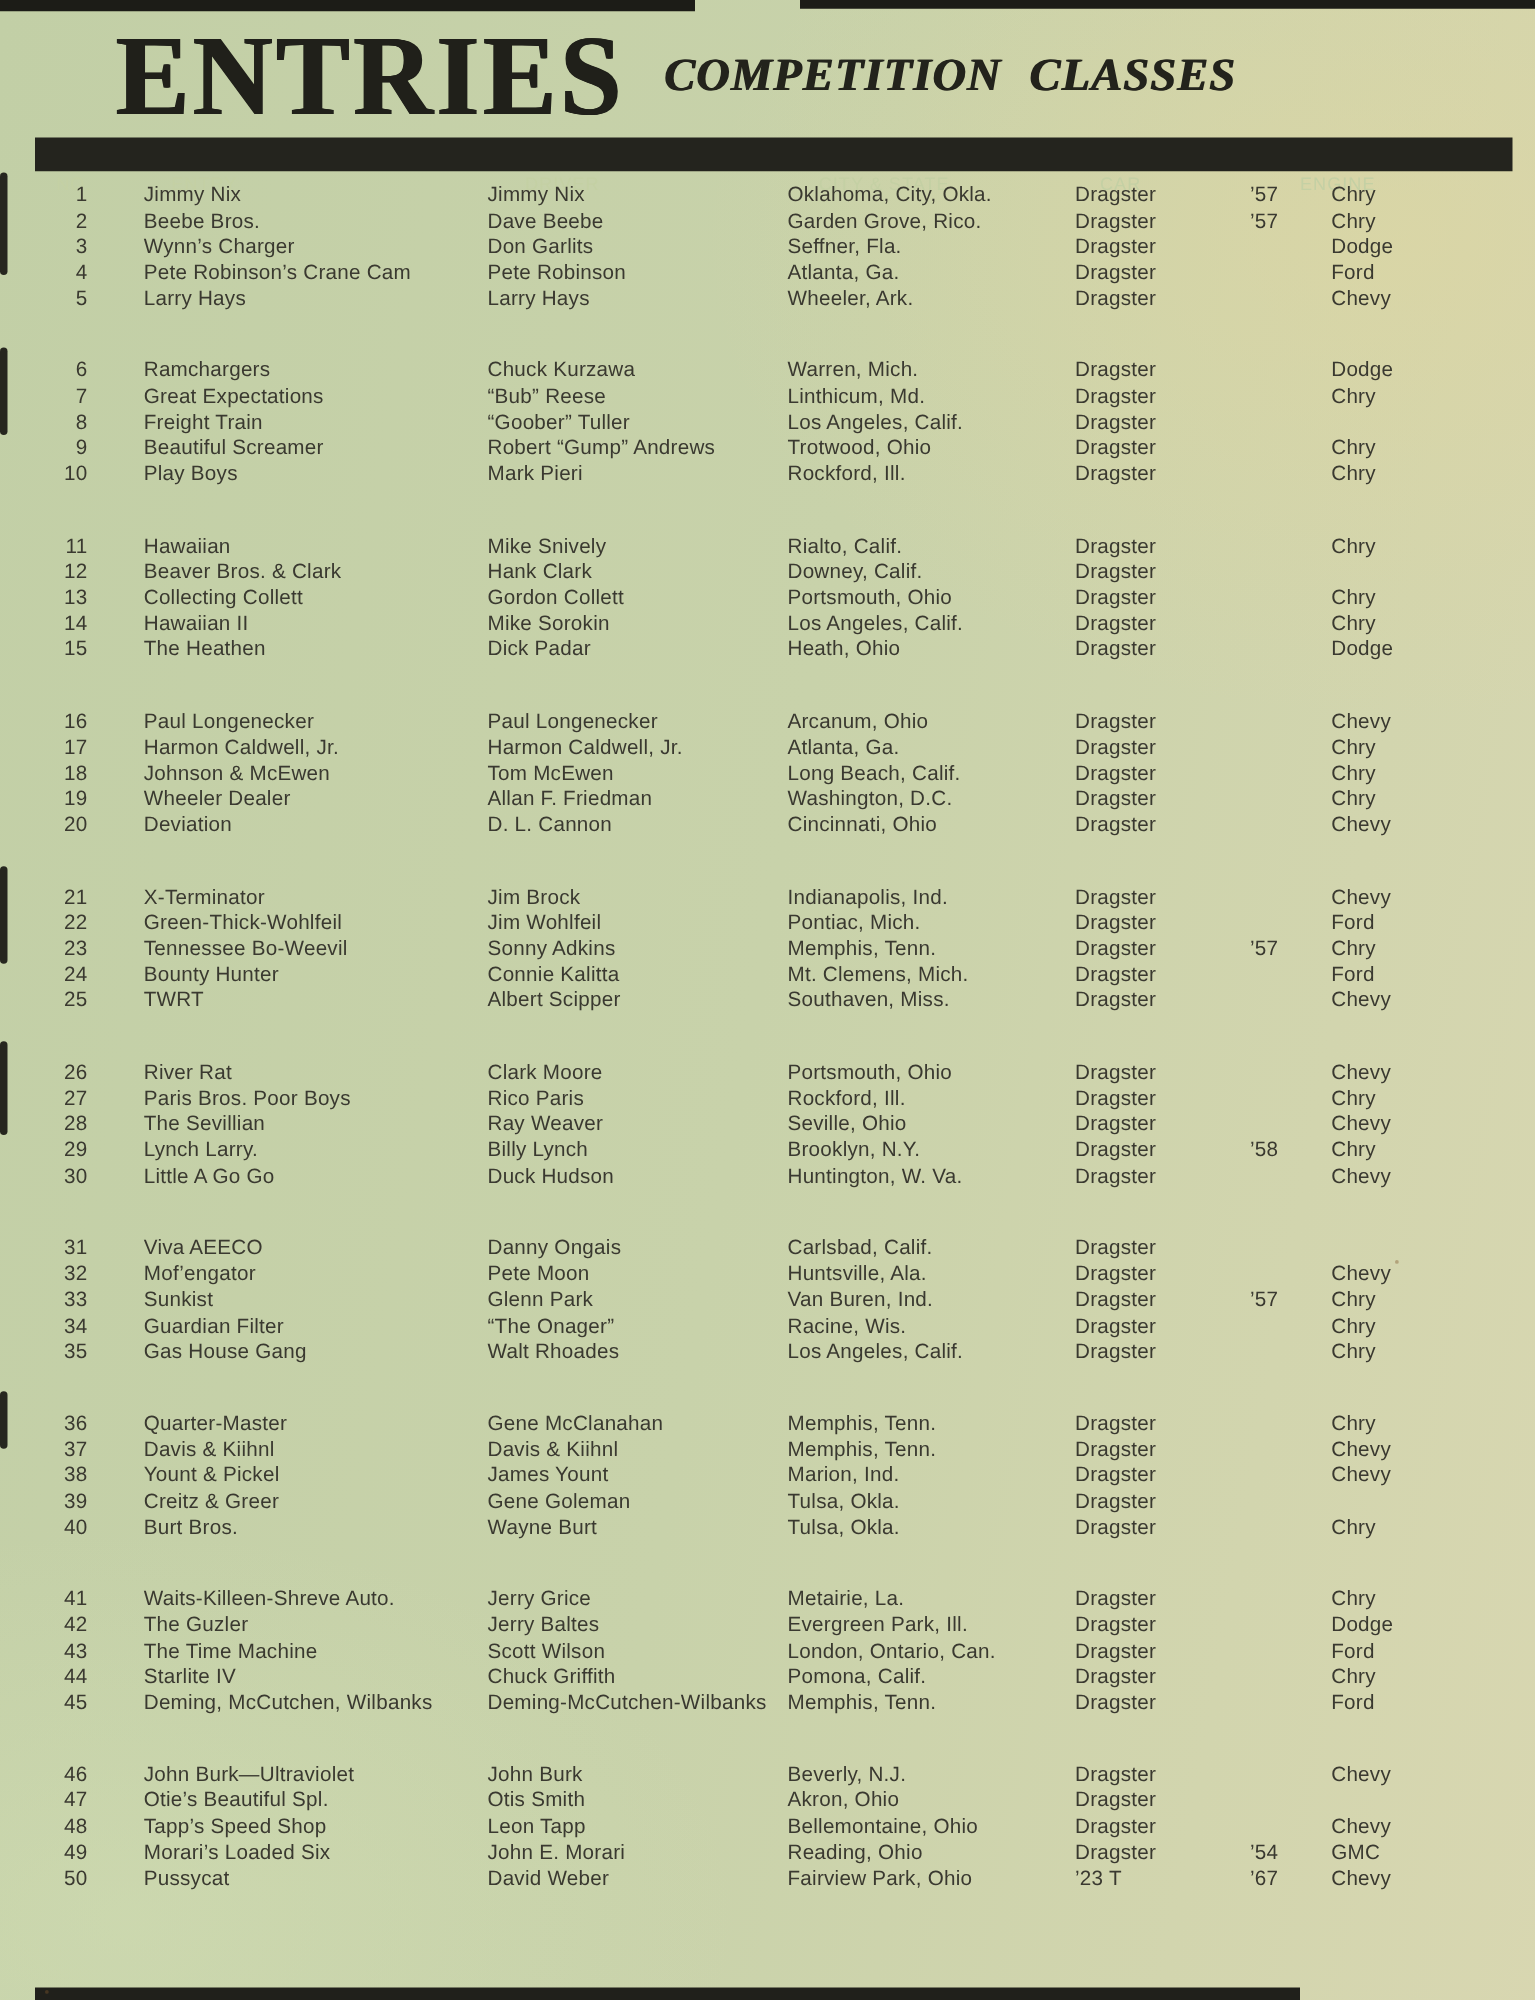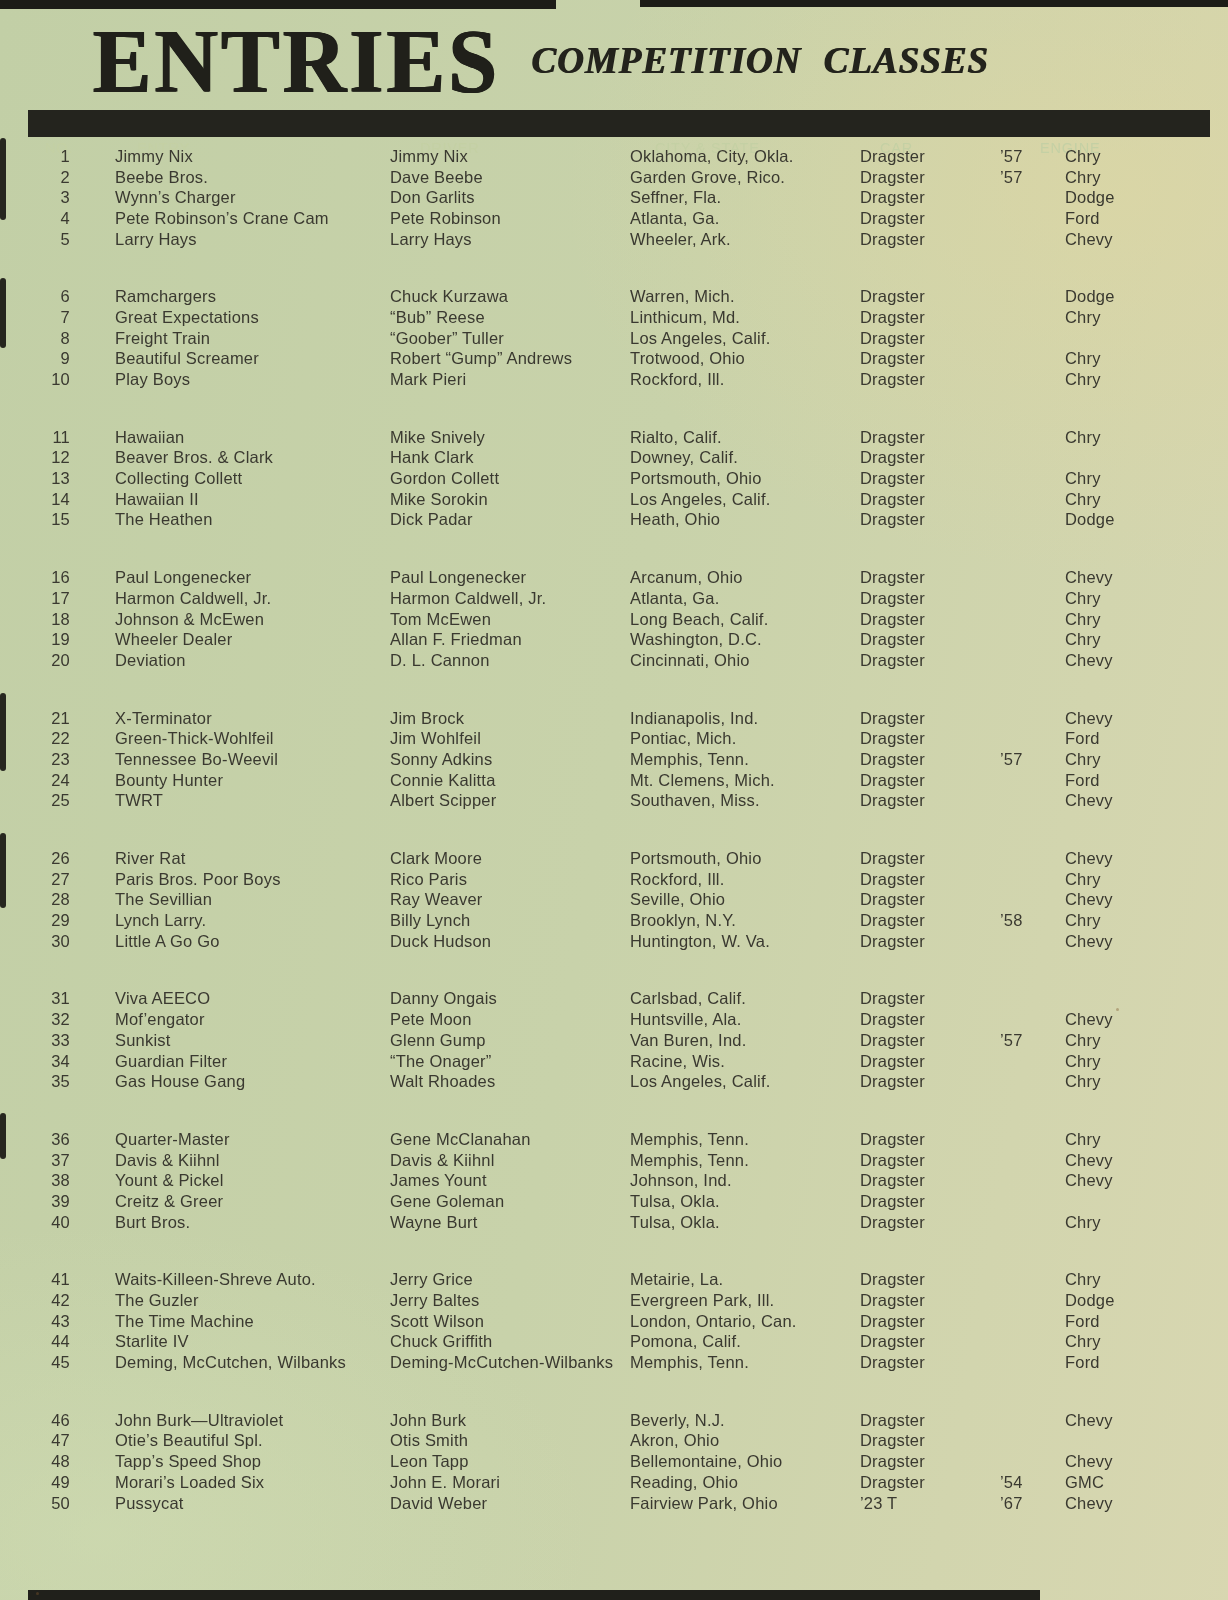--- a/index.html
+++ b/index.html
@@ -382,21 +382,21 @@
           <span class="cell c-entry">Mof’engator</span>
           <span class="cell c-driver">Pete Moon</span>
           <span class="cell c-city">Huntsville, Ala.</span>
           <span class="cell c-car">Dragster</span>
           <span class="cell c-engyr"></span>
           <span class="cell c-engine">Chevy</span>
         </div>
         <div class="row">
           <span class="cell c-no">33</span>
           <span class="cell c-entry">Sunkist</span>
-          <span class="cell c-driver">Glenn Gump</span>
+          <span class="cell c-driver">Glenn Park</span>
           <span class="cell c-city">Van Buren, Ind.</span>
           <span class="cell c-car">Dragster</span>
           <span class="cell c-engyr">’57</span>
           <span class="cell c-engine">Chry</span>
         </div>
         <div class="row">
           <span class="cell c-no">34</span>
           <span class="cell c-entry">Guardian Filter</span>
           <span class="cell c-driver">“The Onager”</span>
           <span class="cell c-city">Racine, Wis.</span>
@@ -430,21 +430,21 @@
           <span class="cell c-driver">Davis &amp; Kiihnl</span>
           <span class="cell c-city">Memphis, Tenn.</span>
           <span class="cell c-car">Dragster</span>
           <span class="cell c-engyr"></span>
           <span class="cell c-engine">Chevy</span>
         </div>
         <div class="row">
           <span class="cell c-no">38</span>
           <span class="cell c-entry">Yount &amp; Pickel</span>
           <span class="cell c-driver">James Yount</span>
-          <span class="cell c-city">Johnson, Ind.</span>
+          <span class="cell c-city">Marion, Ind.</span>
           <span class="cell c-car">Dragster</span>
           <span class="cell c-engyr"></span>
           <span class="cell c-engine">Chevy</span>
         </div>
         <div class="row">
           <span class="cell c-no">39</span>
           <span class="cell c-entry">Creitz &amp; Greer</span>
           <span class="cell c-driver">Gene Goleman</span>
           <span class="cell c-city">Tulsa, Okla.</span>
           <span class="cell c-car">Dragster</span>

